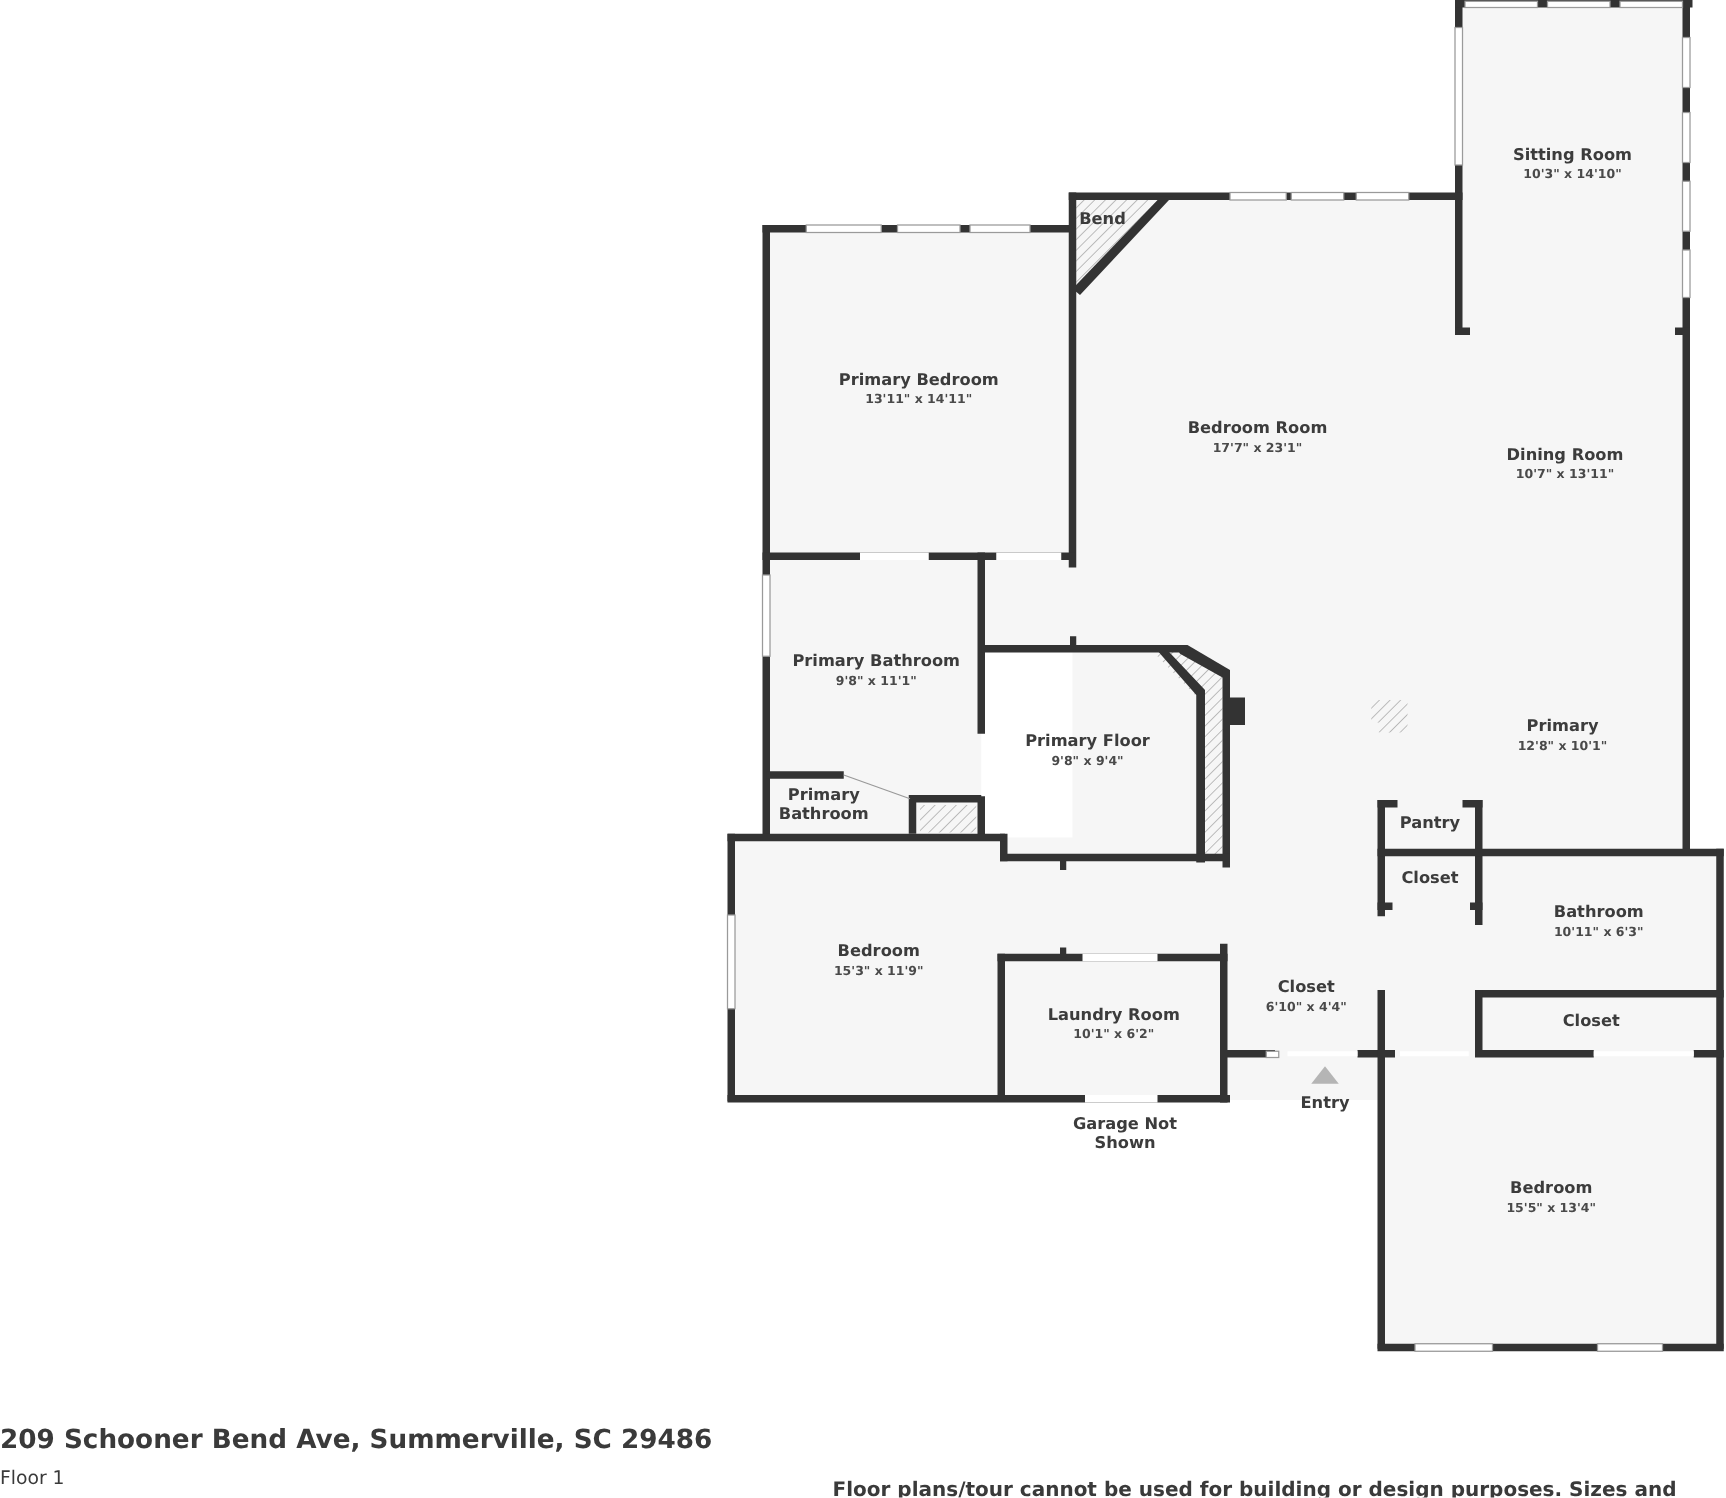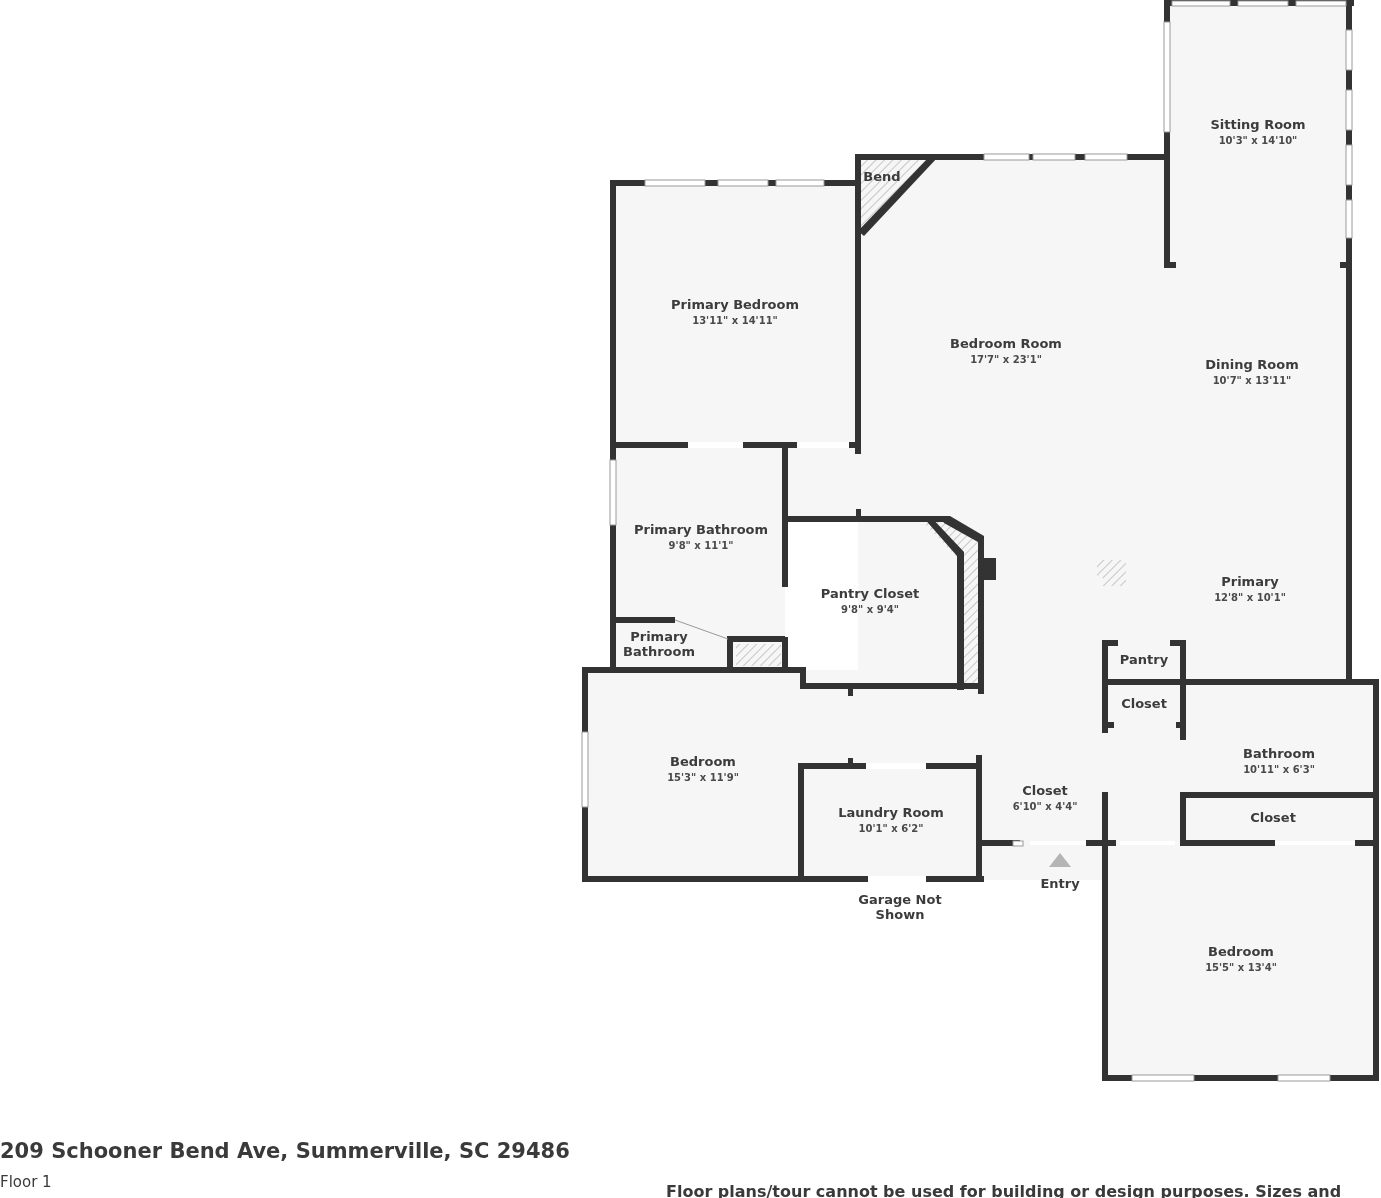--- a/index.html
+++ b/index.html
@@ -160,37 +160,37 @@
   </div>
 <div class="lbl" style="left:1252px;top:372px">
     <span class="n">Dining Room</span>
     <span class="d">10'7" x 13'11"</span>
   </div>
 <div class="lbl" style="left:701px;top:537px">
     <span class="n">Primary Bathroom</span>
     <span class="d">9'8" x 11'1"</span>
   </div>
 <div class="lbl" style="left:870px;top:601px">
-    <span class="n">Pantry Closet</span>
+    <span class="n">Primary Floor</span>
     <span class="d">9'8" x 9'4"</span>
   </div>
 <div class="lbl" style="left:1250px;top:589px">
     <span class="n">Primary</span>
     <span class="d">12'8" x 10'1"</span>
   </div>
 <div class="lbl" style="left:659px;top:645px;white-space:normal;width:80px">
     <span class="n">Primary Bathroom</span>
   </div>
 <div class="lbl" style="left:1144px;top:660px">
     <span class="n">Pantry</span>
   </div>
 <div class="lbl" style="left:1144px;top:704px">
     <span class="n">Closet</span>
   </div>
-<div class="lbl" style="left:1279px;top:761px">
+<div class="lbl" style="left:1279px;top:738px">
     <span class="n">Bathroom</span>
     <span class="d">10'11" x 6'3"</span>
   </div>
 <div class="lbl" style="left:703px;top:769px">
     <span class="n">Bedroom</span>
     <span class="d">15'3" x 11'9"</span>
   </div>
 <div class="lbl" style="left:891px;top:820px">
     <span class="n">Laundry Room</span>
     <span class="d">10'1" x 6'2"</span>

